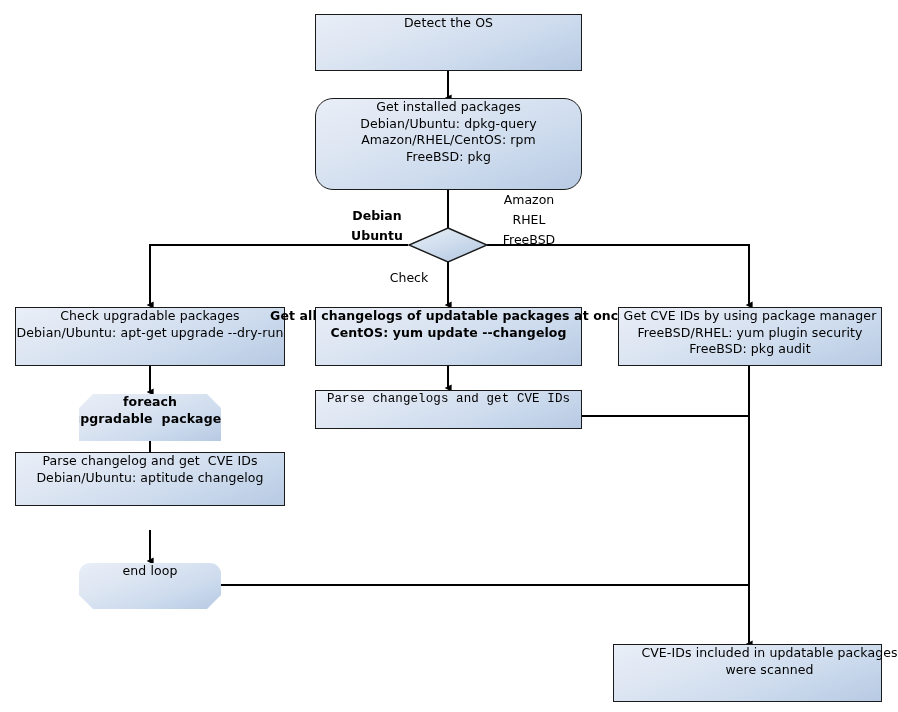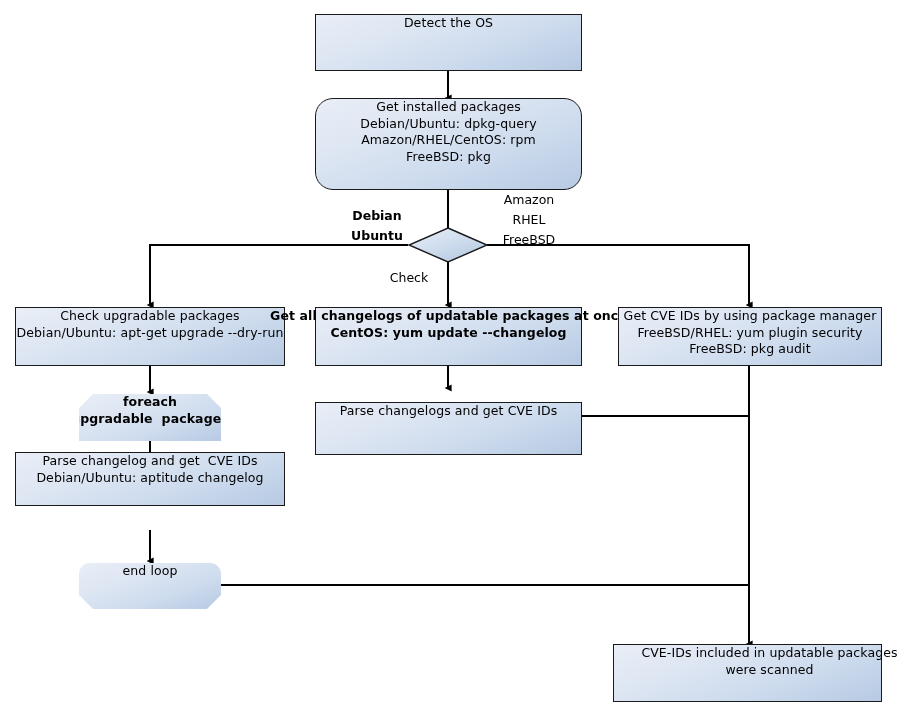--- a/index.html
+++ b/index.html
@@ -135,21 +135,21 @@
   <span class="node-text">Get CVE IDs by using package manager
 FreeBSD/RHEL: yum plugin security
 FreeBSD: pkg audit</span>
 </div>
 
 <div class="node loop-start" style="left:79px; top:394px; width:142px; height:47px;font-weight:bold;">
   <span class="node-text">foreach
 upgradable  packages</span>
 </div>
 
-<div class="node box" style="left:315px; top:402px; width:267px; height:53px;">
+<div class="node box" style="left:315px; top:390px; width:267px; height:39px;font-family:Liberation Mono, monospace;">
   <span class="node-text">Parse changelogs and get CVE IDs</span>
 </div>
 
 <div class="node box" style="left:15px; top:452px; width:270px; height:54px;">
   <span class="node-text">Parse changelog and get  CVE IDs
 Debian/Ubuntu: aptitude changelog</span>
 </div>
 
 <div class="node loop-end" style="left:79px; top:563px; width:142px; height:46px;border-radius:11px;">
   <span class="node-text">end loop</span>

